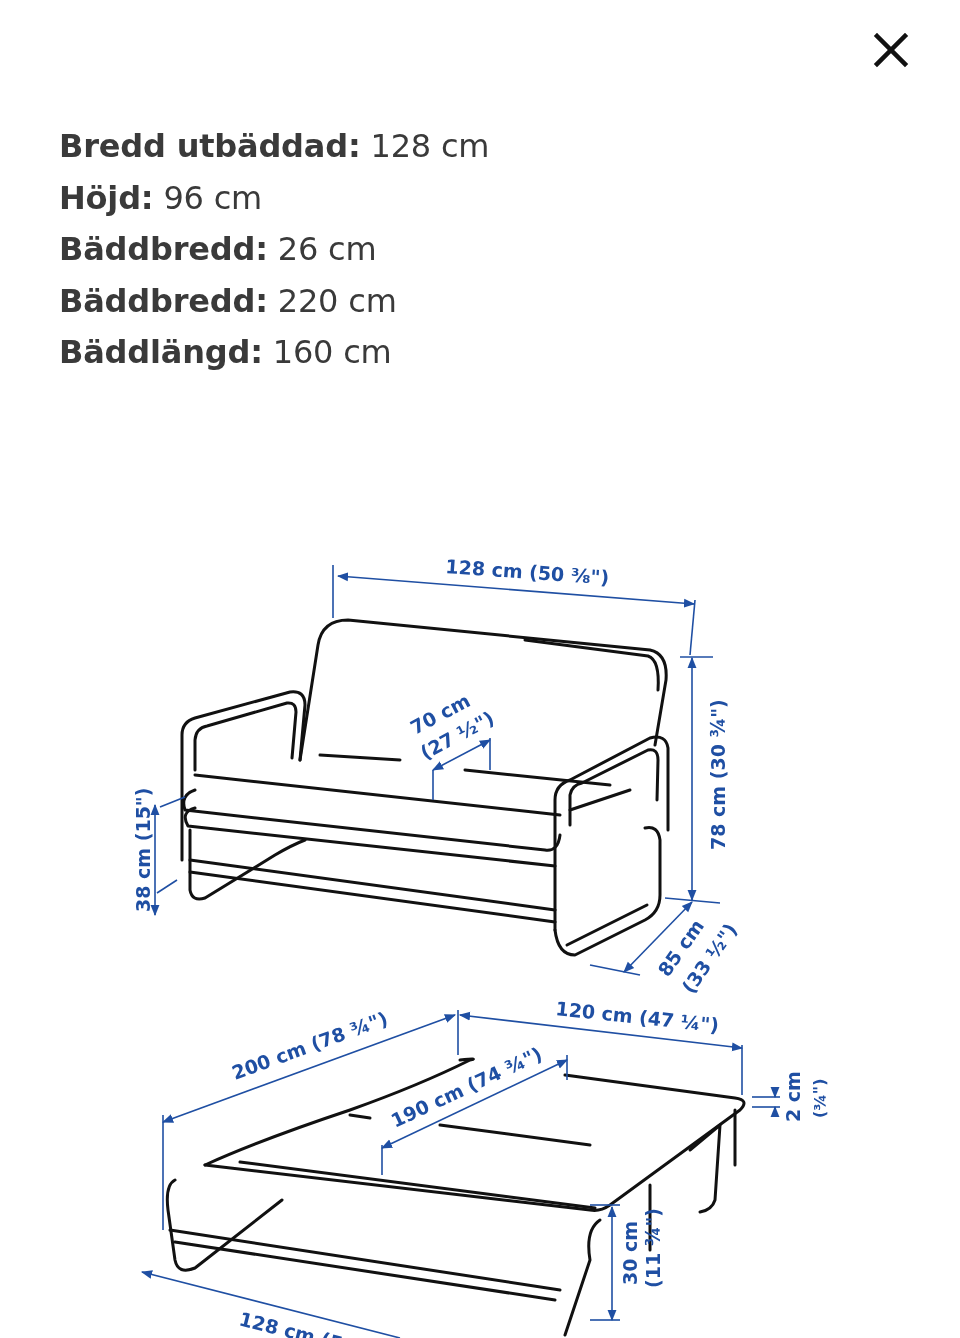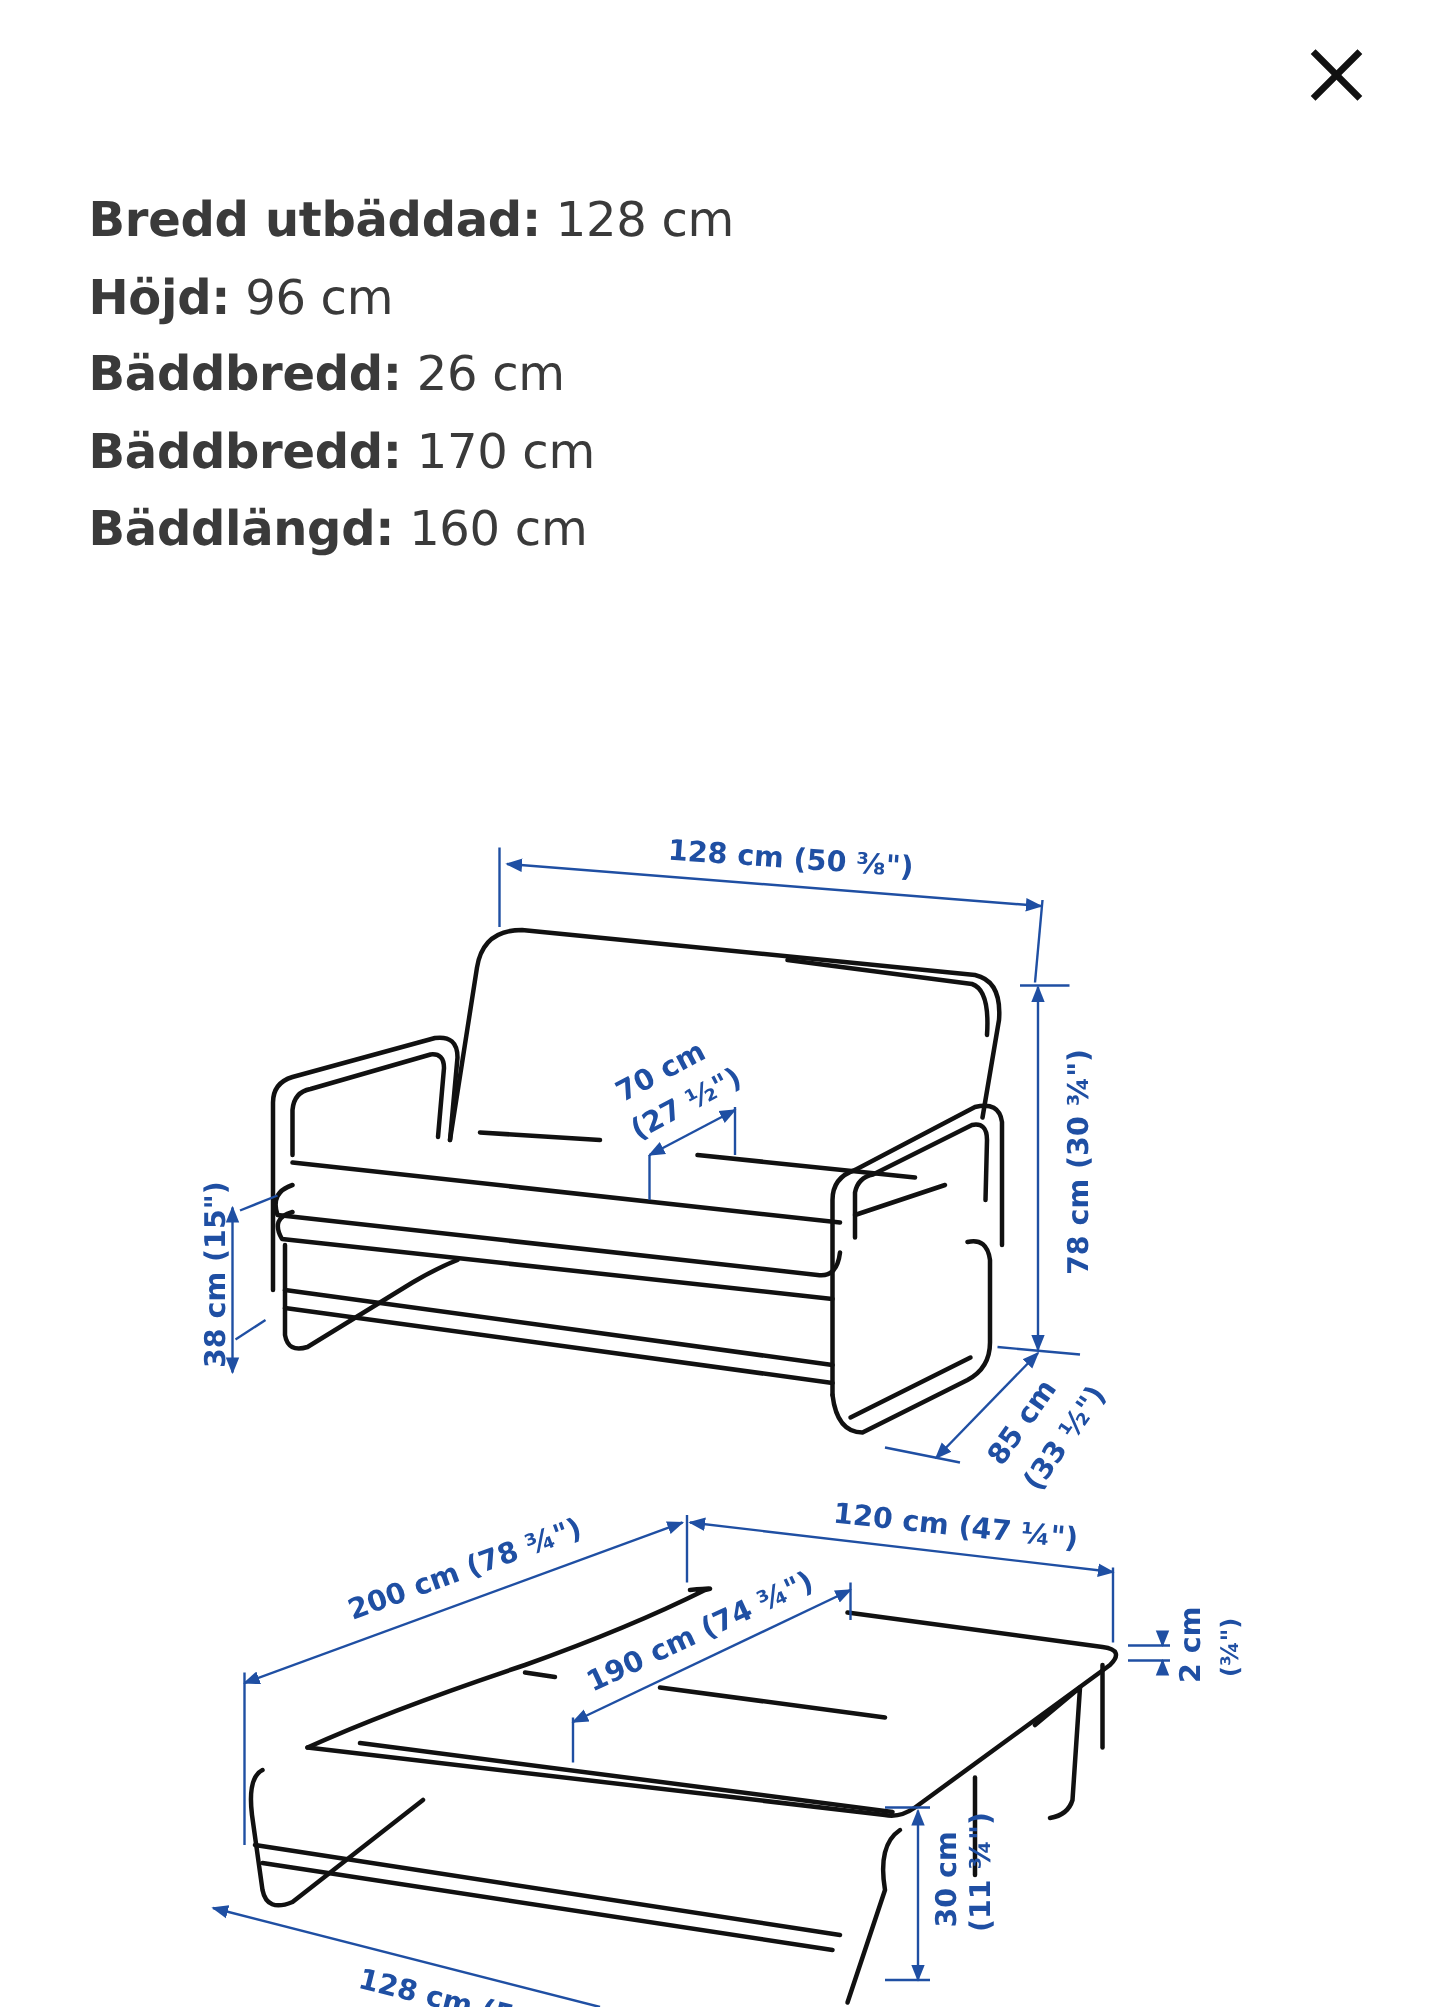--- a/index.html
+++ b/index.html
@@ -20,21 +20,21 @@
   <svg width="50" height="50" viewBox="0 0 50 50">
     <line x1="11" y1="10" x2="39" y2="38" stroke="#111" stroke-width="4.5" stroke-linecap="square"></line>
     <line x1="39" y1="10" x2="11" y2="38" stroke="#111" stroke-width="4.5" stroke-linecap="square"></line>
   </svg>
 </div>
 
 <div class="specs">
   <div class="spec-row"><span class="k">Bredd utbäddad:</span> <span class="v">128 cm</span></div>
   <div class="spec-row"><span class="k">Höjd:</span> <span class="v">96 cm</span></div>
   <div class="spec-row"><span class="k">Bäddbredd:</span> <span class="v">26 cm</span></div>
-  <div class="spec-row"><span class="k">Bäddbredd:</span> <span class="v">170 cm</span></div>
+  <div class="spec-row"><span class="k">Bäddbredd:</span> <span class="v">220 cm</span></div>
   <div class="spec-row"><span class="k">Bäddlängd:</span> <span class="v">160 cm</span></div>
 </div>
 
 <svg class="drawing" viewBox="0 520 960 818" width="960" height="818">
   <defs>
     <marker id="ar" viewBox="0 0 10 10" refX="9" refY="5" markerWidth="7" markerHeight="7" orient="auto-start-reverse">
       <path d="M0,1 L10,5 L0,9 z" fill="#1f4fa3"></path>
     </marker>
   </defs>
 

